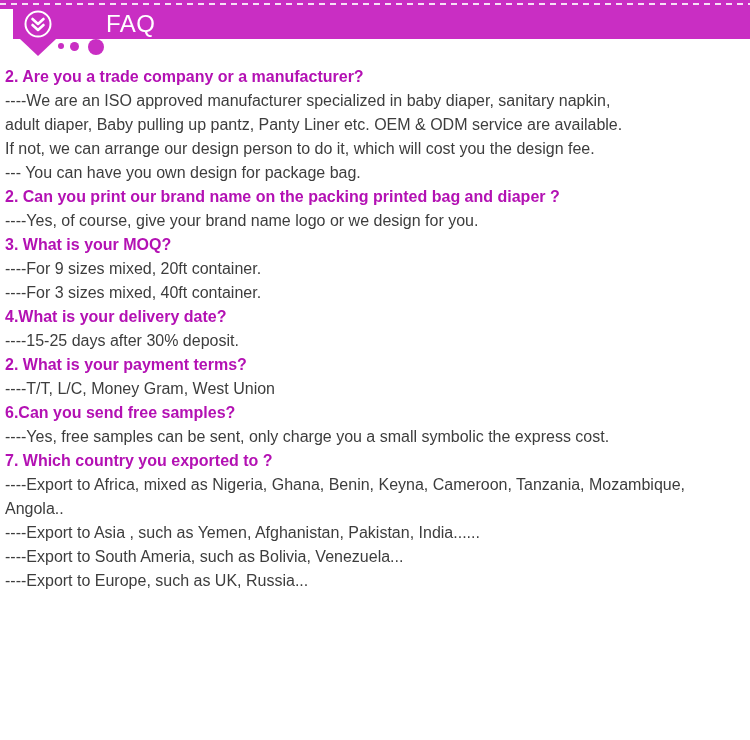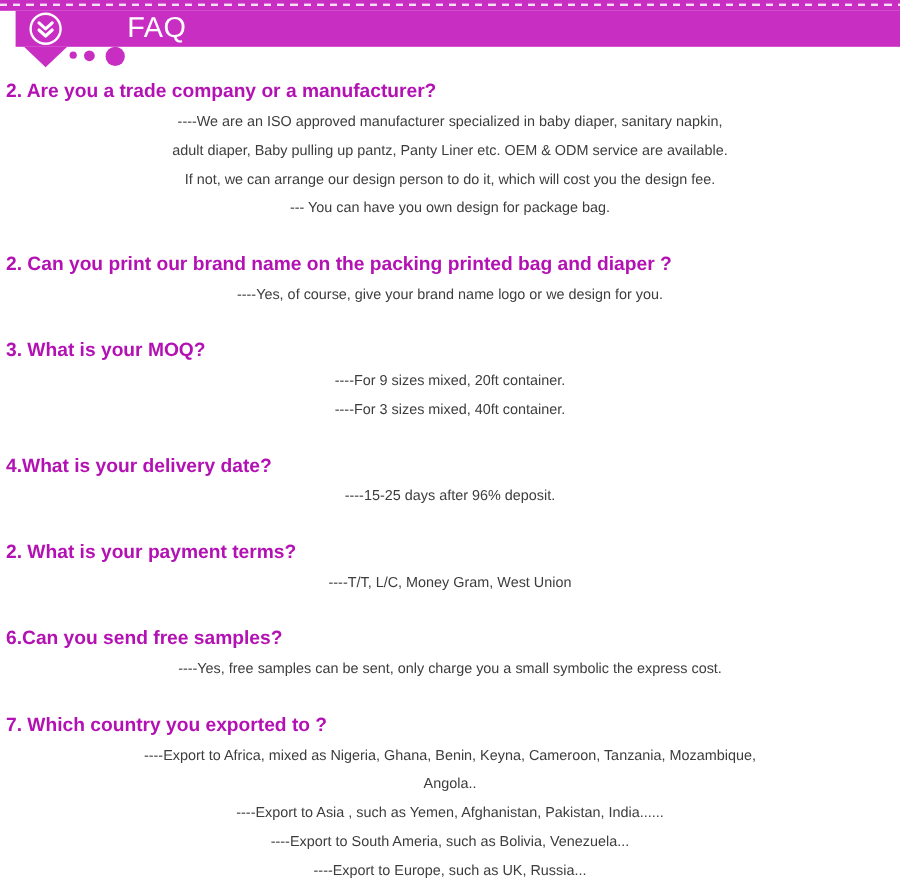--- a/index.html
+++ b/index.html
@@ -78,32 +78,31 @@
   }
   .dot-small  { left: 58px; top: 43px; width: 6px;  height: 6px;  }
   .dot-medium { left: 70px; top: 42px; width: 9px;  height: 9px;  }
   .dot-large  { left: 88px; top: 39px; width: 16px; height: 16px; }
 
   
   .content {
     position: absolute;
     top: 65px; left: 5px; right: 5px;
   }
-  .faq-item + .faq-item { margin-top: 24px; }
+  .faq-item + .faq-item { }
   .faq-question {
     color: var(--question);
     font-weight: bold;
     font-size: 16px;
     line-height: 24px;
   }
   .answer-line {
     color: var(--body-text);
-    font-size: 12px;
+    font-size: 16px;
     line-height: 24px;
-    text-align: center;
   }
 </style>
 </head>
 <body>
 
 <div class="page">
 
   <div class="top-strip">
     <div class="stitch"></div>
   </div>
@@ -140,21 +139,21 @@
     </div>
 
     <div class="faq-item">
       <div class="faq-question">3. What is your MOQ?</div>
       <div class="answer-line">----For 9 sizes mixed, 20ft container.</div>
       <div class="answer-line">----For 3 sizes mixed, 40ft container.</div>
     </div>
 
     <div class="faq-item">
       <div class="faq-question">4.What is your delivery date?</div>
-      <div class="answer-line">----15-25 days after 96% deposit.</div>
+      <div class="answer-line">----15-25 days after 30% deposit.</div>
     </div>
 
     <div class="faq-item">
       <div class="faq-question">2. What is your payment terms?</div>
       <div class="answer-line">----T/T, L/C, Money Gram, West Union</div>
     </div>
 
     <div class="faq-item">
       <div class="faq-question">6.Can you send free samples?</div>
       <div class="answer-line">----Yes, free samples can be sent, only charge you a small symbolic the express cost.</div>

